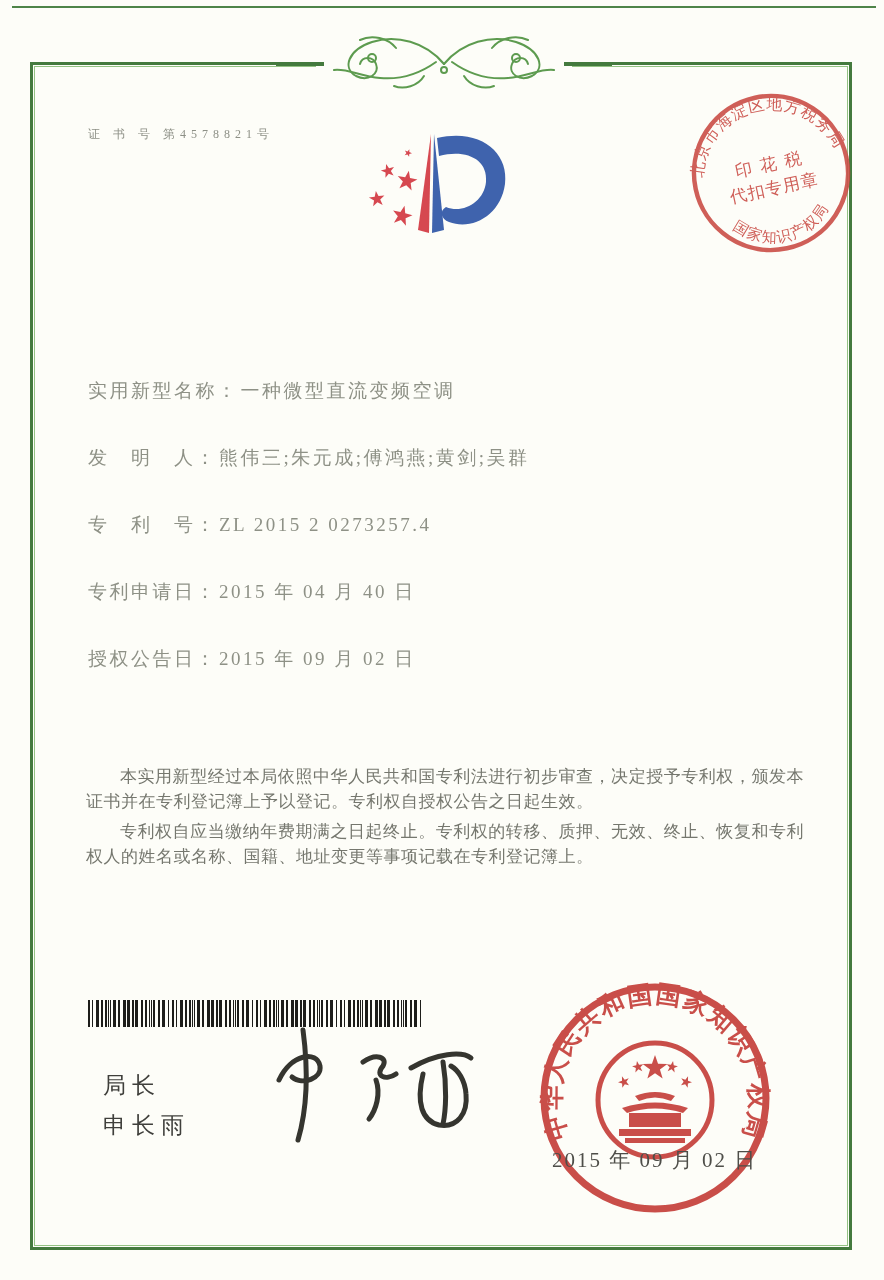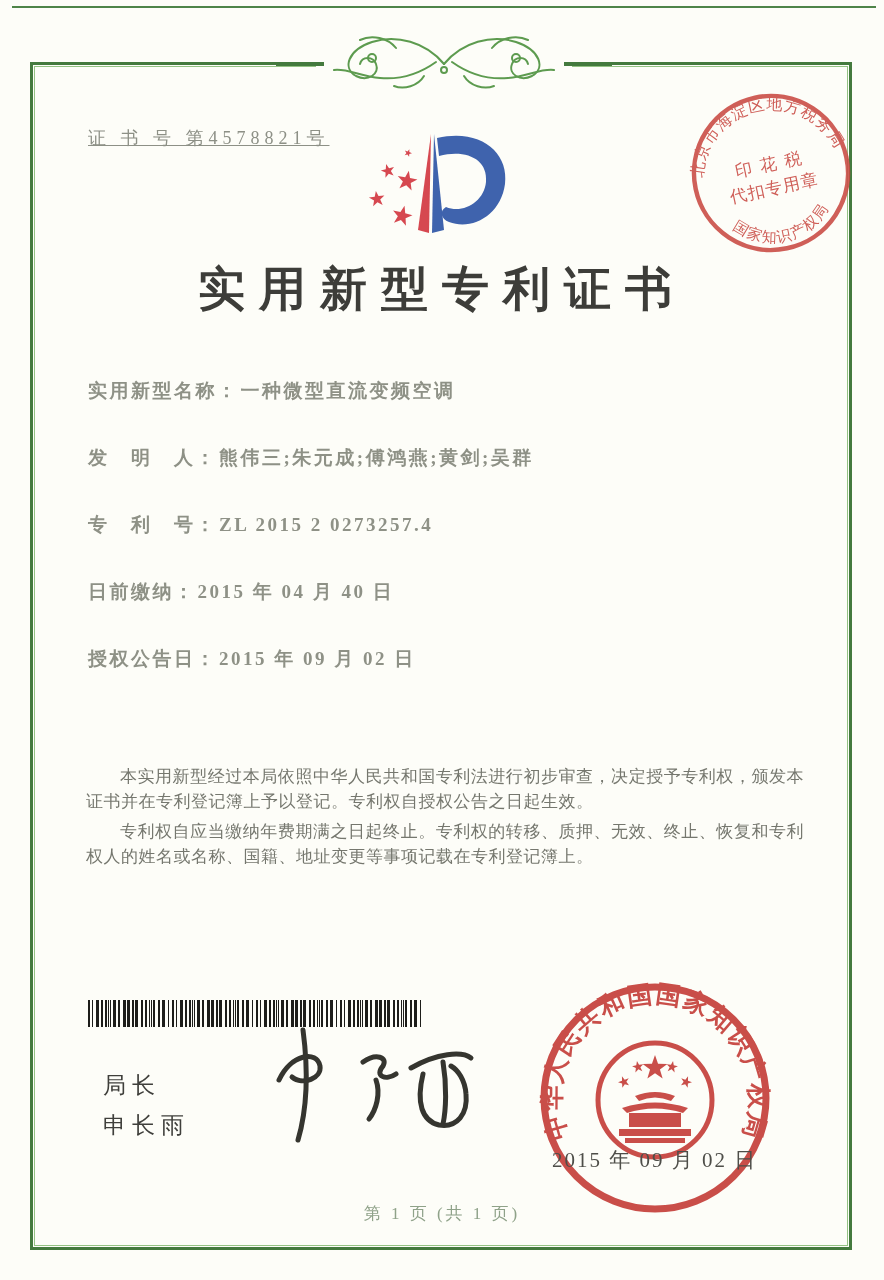--- a/index.html
+++ b/index.html
@@ -12,35 +12,35 @@
 
   .top-edge-line{position:absolute;left:12px;top:6px;width:864px;height:2px;background:#4e8448;}
 
   .frame{position:absolute;left:30px;top:62px;width:816px;height:1182px;border:3px solid #447a3e;}
   .frame-inner{position:absolute;left:1px;top:1px;right:1px;bottom:1px;border:1px solid #93c283;}
 
   .ornament{position:absolute;left:276px;top:24px;width:336px;height:76px;}
 
   .cert-no{
     position:absolute;left:88px;top:126px;
-    font-size:18px;letter-spacing:5px;color:#8d9086;text-decoration:underline;
+    font-size:12px;letter-spacing:5px;color:#8d9086;
   }
 
   .logo{position:absolute;left:345px;top:112px;width:215px;height:148px;}
 
   .tax-seal{position:absolute;left:676px;top:78px;width:190px;height:190px;transform:rotate(-12deg);opacity:.88;}
   .tax-seal text{font-family:"Liberation Serif","DejaVu Serif",serif;}
 
   .title{
     position:absolute;left:0;right:0;top:258px;
     text-align:center;font-size:47px;font-weight:bold;
     letter-spacing:14px;color:#3d3d39;
   }
 
-  .fields{position:absolute;left:88px;top:378px;width:720px;font-weight:bold;}
+  .fields{position:absolute;left:88px;top:378px;width:720px;}
   .field-row{height:28px;margin-bottom:39px;font-size:19px;letter-spacing:2.5px;color:#8e9186;white-space:nowrap;}
   .field-row .lbl{margin-right:2px;}
 
   .paragraphs{position:absolute;left:86px;top:764px;width:718px;}
   .paragraphs p{
     margin:0 0 5px 0;font-size:17px;line-height:25px;
     text-indent:2em;text-align:justify;color:#75776e;letter-spacing:.5px;
   }
 
   .barcode{position:absolute;left:88px;top:1000px;width:340px;height:27px;display:flex;}
@@ -121,34 +121,33 @@
     <text font-size="16" letter-spacing="1" fill="#c94a43">
       <textPath href="#taxArcTop" startOffset="50%" text-anchor="middle">北京市海淀区地方税务局</textPath>
     </text>
     <text font-size="15" letter-spacing="1" fill="#c94a43">
       <textPath href="#taxArcBottom" startOffset="50%" text-anchor="middle">国家知识产权局</textPath>
     </text>
     <text x="95" y="92" font-size="17" text-anchor="middle" letter-spacing="2" fill="#c94a43">印 花 税</text>
     <text x="95" y="116" font-size="17" text-anchor="middle" letter-spacing="1" fill="#c94a43">代扣专用章</text>
   </svg>
 
-  <div class="title">实用新型专利证书</div>
 
   <div class="fields">
     <div class="field-row">
       <span class="lbl">实用新型名称：</span><span>一种微型直流变频空调</span>
     </div>
     <div class="field-row">
       <span class="lbl">发　明　人：</span><span>熊伟三;朱元成;傅鸿燕;黄剑;吴群</span>
     </div>
     <div class="field-row">
       <span class="lbl">专　利　号：</span><span>ZL 2015 2 0273257.4</span>
     </div>
     <div class="field-row">
-      <span class="lbl">日前缴纳：</span><span>2015 年 04 月 40 日</span>
+      <span class="lbl">专利申请日：</span><span>2015 年 04 月 40 日</span>
     </div>
     <div class="field-row">
       <span class="lbl">授权公告日：</span><span>2015 年 09 月 02 日</span>
     </div>
   </div>
 
   <div class="paragraphs">
     <p>本实用新型经过本局依照中华人民共和国专利法进行初步审查，决定授予专利权，颁发本证书并在专利登记簿上予以登记。专利权自授权公告之日起生效。</p>
     <p>专利权自应当缴纳年费期满之日起终止。专利权的转移、质押、无效、终止、恢复和专利权人的姓名或名称、国籍、地址变更等事项记载在专利登记簿上。</p>
   </div>
@@ -273,15 +272,14 @@
       <path d="M-20,-4 Q0,-12 20,-4 L16,1 Q0,-6 -16,1 Z"></path>
       <path d="M-33,8 Q0,-3 33,8 L28,13 Q0,4 -28,13 Z"></path>
       <rect x="-26" y="13" width="52" height="14"></rect>
       <rect x="-36" y="29" width="72" height="7"></rect>
       <rect x="-30" y="38" width="60" height="5"></rect>
     </g>
   </svg>
 
   <div class="seal-date">2015 年 09 月 02 日</div>
 
-  <div class="footer">第 1 页 (共 1 页)</div>
 
 </div>
 
 </body></html>

